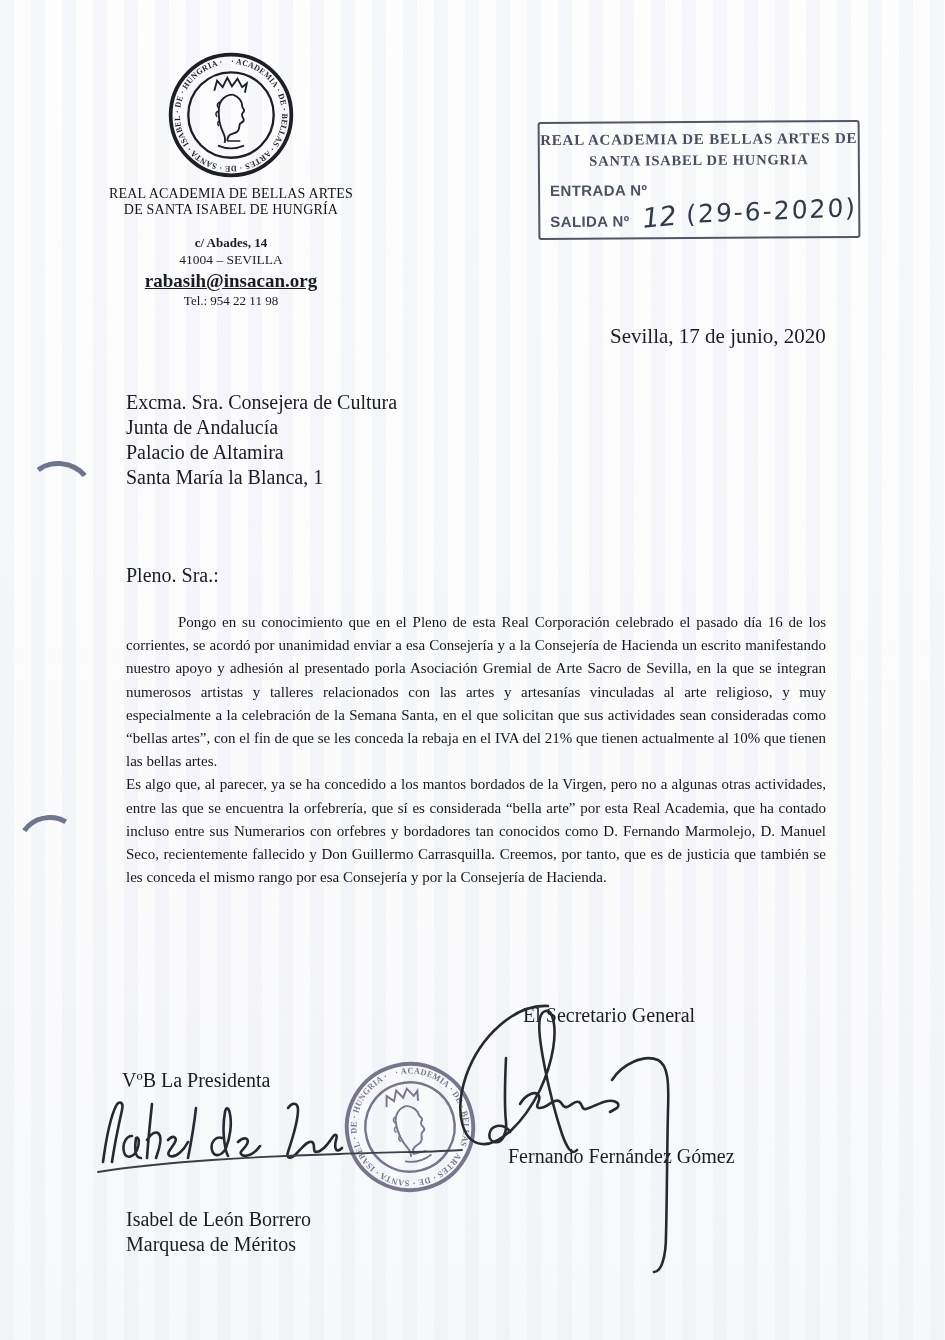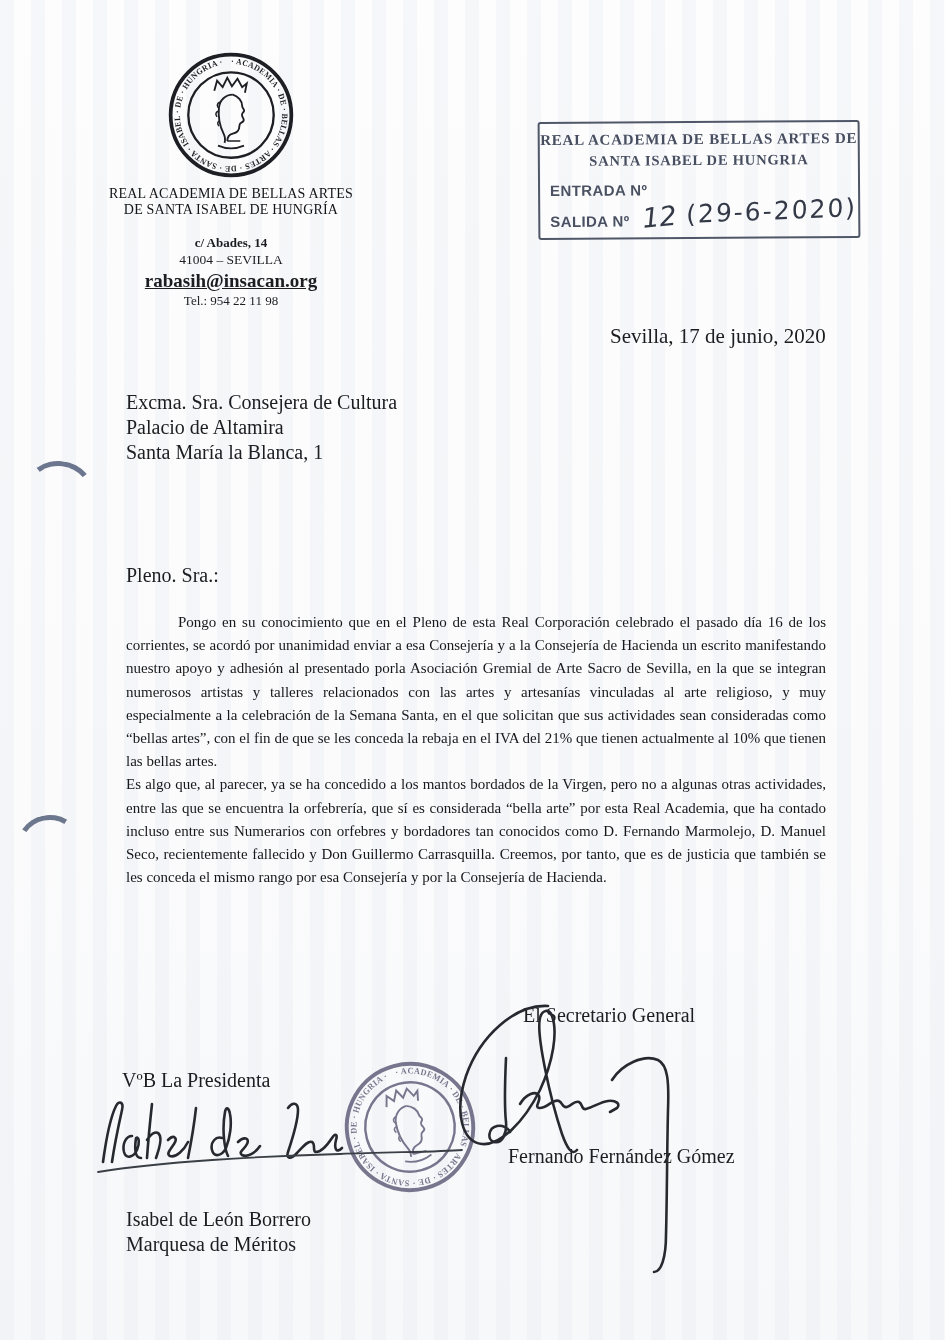--- a/index.html
+++ b/index.html
@@ -111,20 +111,21 @@
     <div class="stamp-entrada">ENTRADA Nº</div>
     <div class="stamp-salida">SALIDA Nº</div>
     <div class="hw hw-num">12</div>
     <div class="hw hw-date">(29-6-2020)</div>
   </div>
 
   <div class="abs dateline">Sevilla, 17 de junio, 2020</div>
 
   <div class="abs recipient">
     <div>Excma. Sra. Consejera de Cultura</div>
+    <div>Junta de Andalucía</div>
     <div>Palacio de Altamira</div>
     <div>Santa María la Blanca, 1</div>
   </div>
 
   <div class="abs salutation">Pleno. Sra.:</div>
 
   <div class="abs body-block">
     <p class="indent">Pongo en su conocimiento que en el Pleno de esta Real Corporación celebrado el pasado día 16 de los corrientes, se acordó por unanimidad enviar a esa Consejería y a la Consejería de Hacienda un escrito manifestando nuestro apoyo y adhesión al presentado porla Asociación Gremial de Arte Sacro de Sevilla, en la que se integran numerosos artistas y talleres relacionados con las artes y artesanías vinculadas al arte religioso, y muy especialmente a la celebración de la Semana Santa, en el que solicitan que sus actividades sean consideradas como “bellas artes”, con el fin de que se les conceda la rebaja en el IVA del 21% que tienen actualmente al 10% que tienen las bellas artes.</p>
     <p>Es algo que, al parecer, ya se ha concedido a los mantos bordados de la Virgen, pero no a algunas otras actividades, entre las que se encuentra la orfebrería, que sí es considerada “bella arte” por esta Real Academia, que ha contado incluso entre sus Numerarios con orfebres y bordadores tan conocidos como D. Fernando Marmolejo, D. Manuel Seco, recientemente fallecido y Don Guillermo Carrasquilla. Creemos, por tanto, que es de justicia que también se les conceda el mismo rango por esa Consejería y por la Consejería de Hacienda.</p>
   </div>

